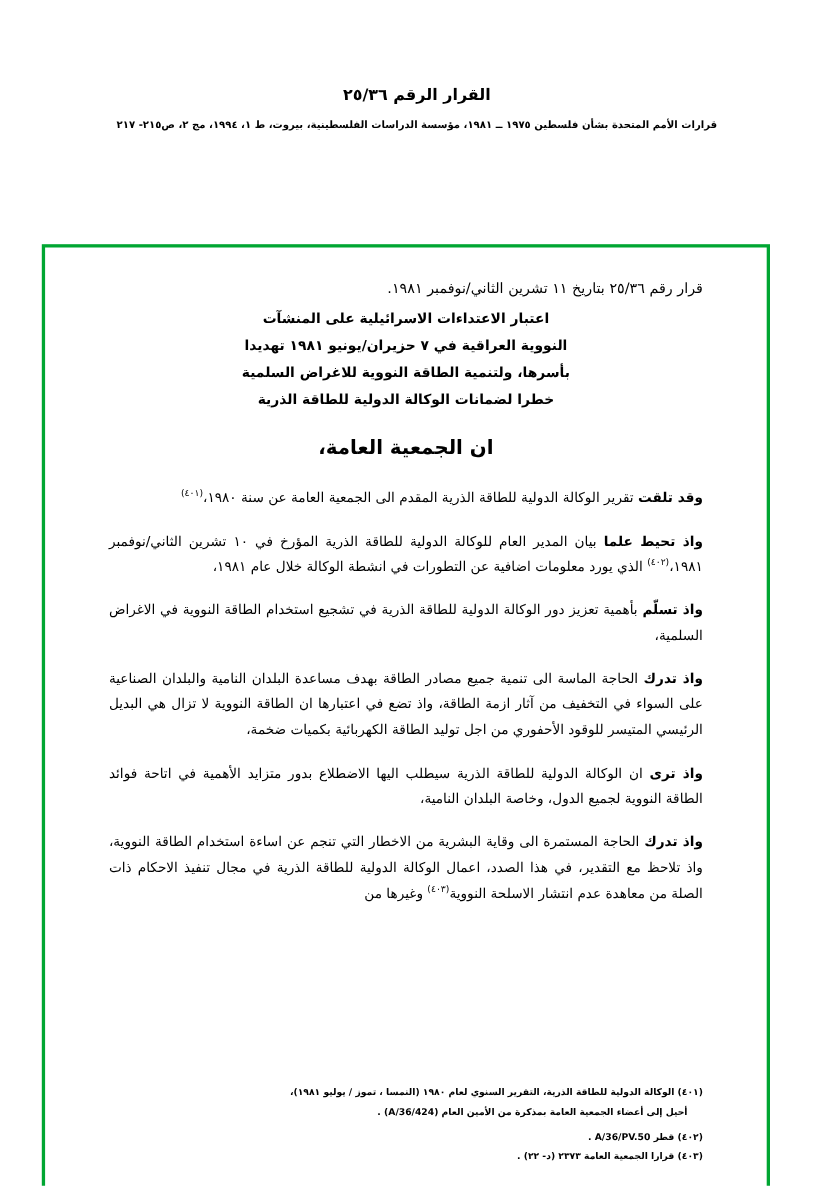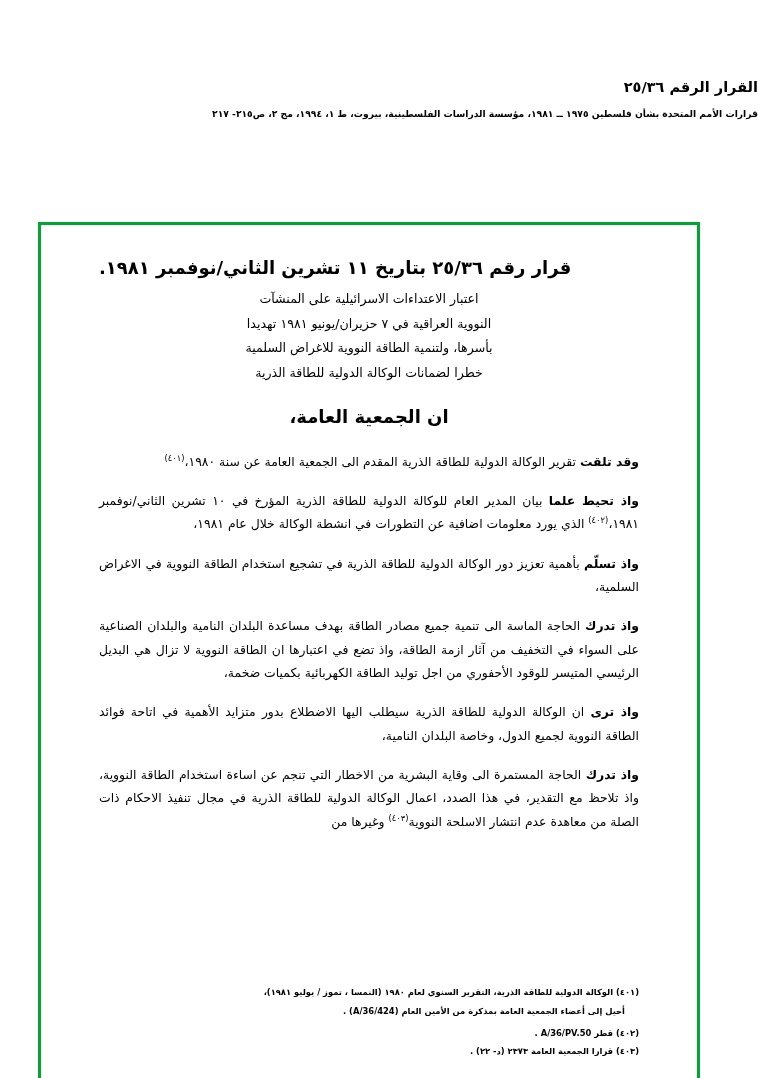--- a/index.html
+++ b/index.html
@@ -15,20 +15,21 @@
     position: relative;
     overflow: hidden;
   }
   .page {
     width: 758px;
     height: 1078px;
     position: relative;
     box-sizing: border-box;
   }
   .doc-header {
+    text-align: center;
     margin-top: 78px;
   }
   .doc-title {
     font-size: 14.5px;
     font-weight: bold;
     letter-spacing: 0px;
     line-height: 1.3;
   }
   .doc-subtitle {
     font-size: 9.2px;
@@ -46,29 +47,29 @@
     box-sizing: border-box;
     background: #ffffff;
   }
   .frame-inner {
     padding: 26px 58px 0 58px;
     box-sizing: border-box;
     height: 100%;
     position: relative;
   }
   .res-head {
-    font-size: 18px;
-    font-weight: bold;
-    text-align: left;
+    font-size: 13px;
+    font-weight: normal;
+    text-align: right;
     line-height: 1.9;
     margin-bottom: 2px;
   }
   .res-subhead {
     font-size: 12.6px;
-    font-weight: normal;
+    font-weight: bold;
     text-align: center;
     line-height: 1.95;
   }
   .res-subhead div {
     margin: 0;
   }
   .preamble-lead {
     font-size: 18px;
     font-weight: bold;
     text-align: center;

